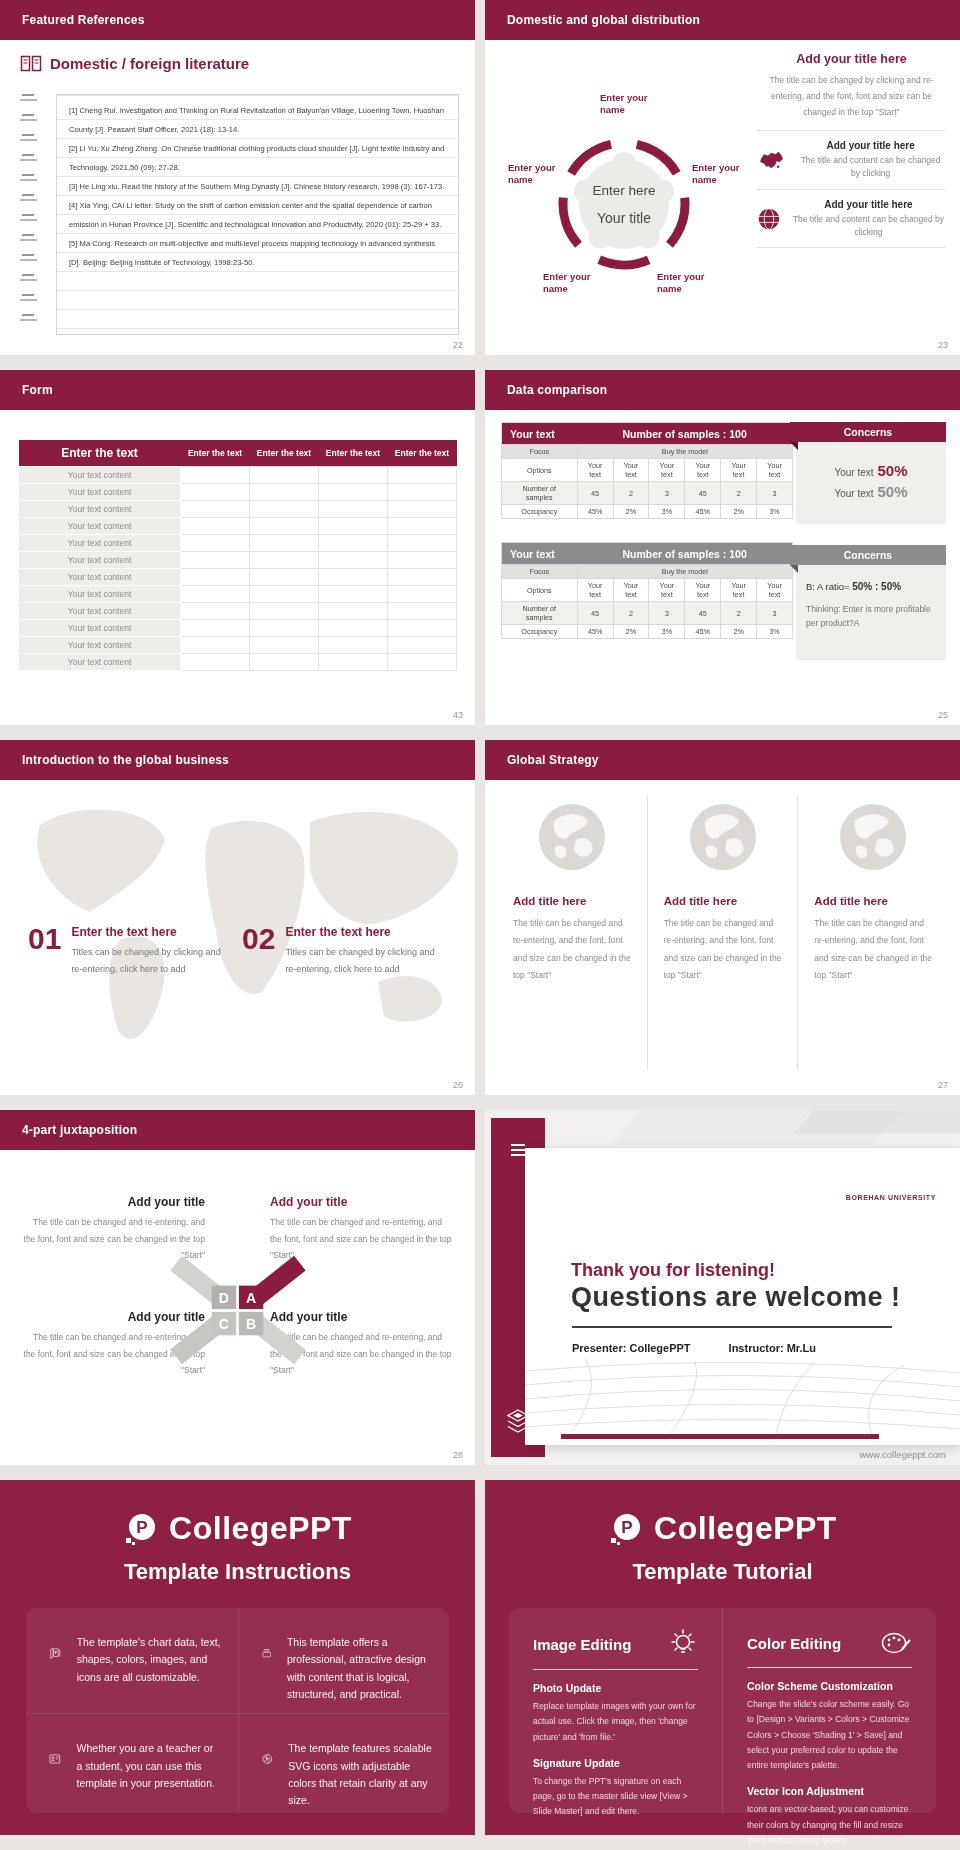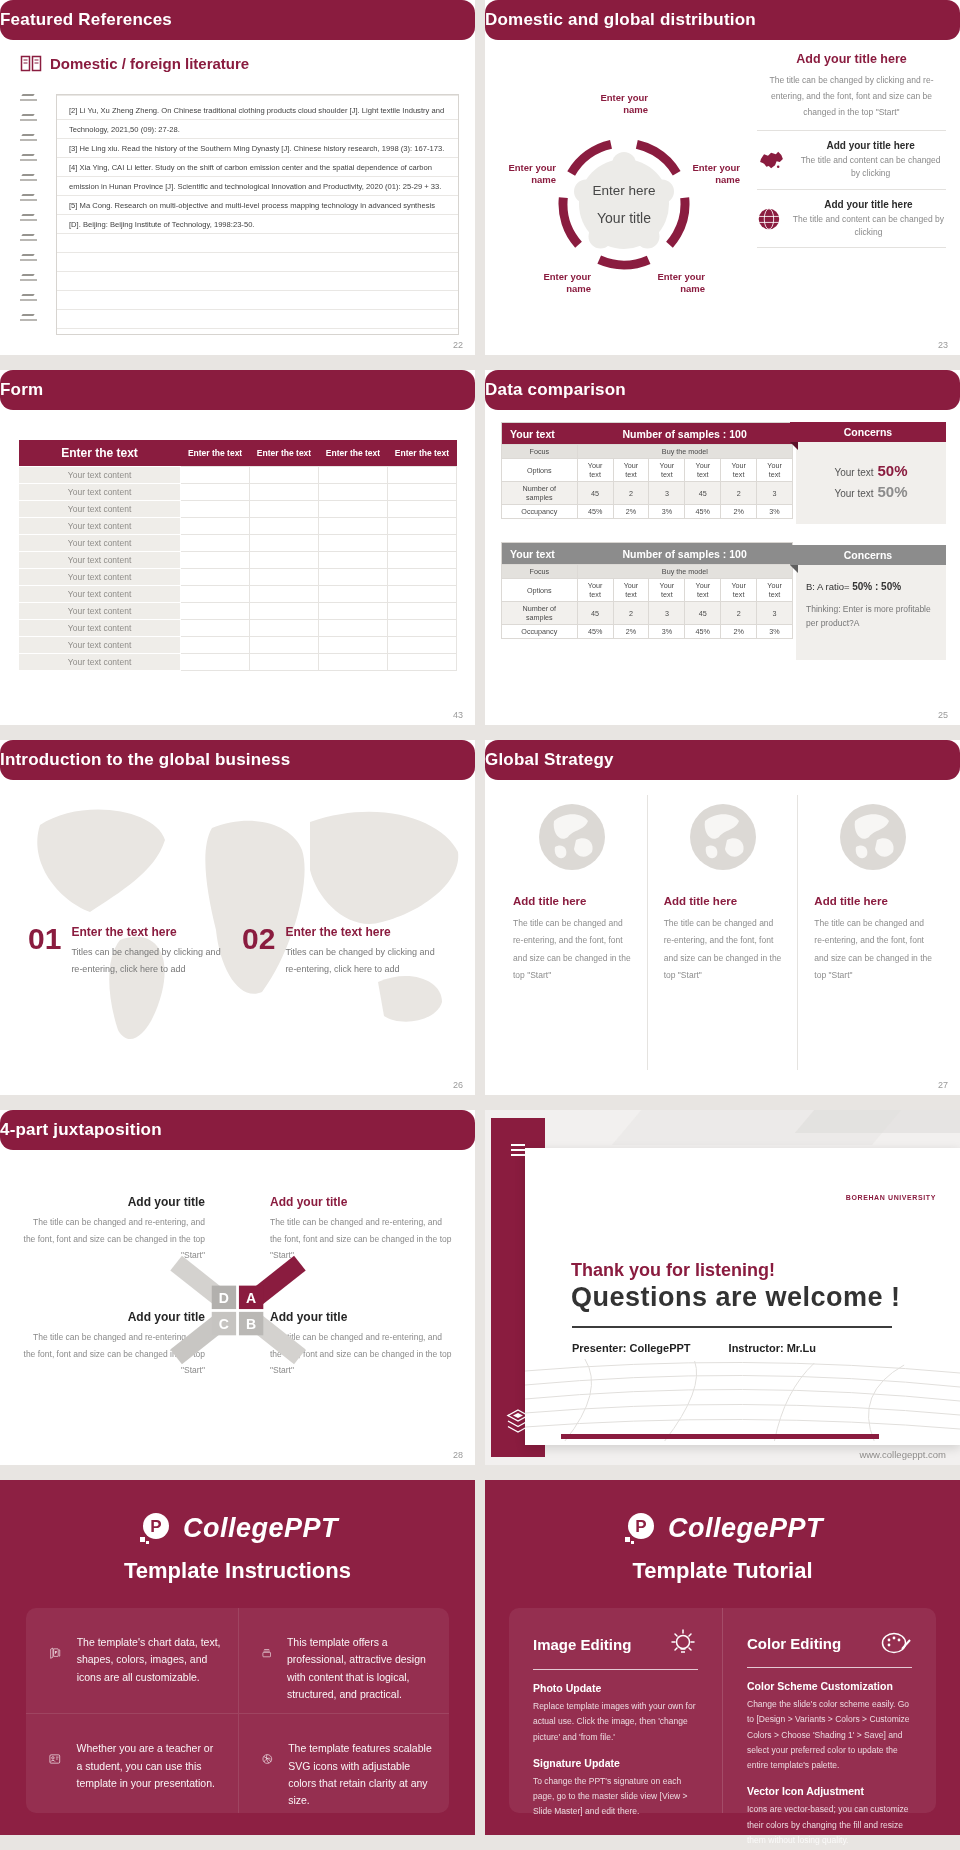--- a/index.html
+++ b/index.html
@@ -7,38 +7,38 @@
   body {
     height:1850px; background:#e8e5e2;
     font-family:"Liberation Sans","DejaVu Sans",sans-serif;
     color:#333; overflow:hidden;
   }
   :root { --maroon:#8a1c3f; --maroon-dark:#5c1129; --panel:#8d2043; --gray:#8c8c8c; }
 
   .grid { width:960px; display:grid; grid-template-columns:475px 475px; grid-auto-rows:355px; gap:15px 10px; padding-bottom:15px; }
 
   .slide { background:#fff; position:relative; overflow:hidden; }
-  .slide-bar { height:40px; background:var(--maroon); color:#fff; font-weight:bold; font-size:17px; line-height:40px; letter-spacing:.2px;border-radius:13px; }
+  .slide-bar { height:40px; background:var(--maroon); color:#fff; font-weight:bold; font-size:12px; line-height:40px; padding-left:22px; letter-spacing:.2px; }
   .pagenum { position:absolute; right:12px; bottom:5px; font-size:9px; color:#9a9a9a; }
 
   
   .sec-head { display:flex; align-items:center; gap:8px; margin:15px 0 0 20px; color:var(--maroon); font-weight:bold; font-size:15px; }
   .scribbles { position:absolute; left:20px; top:94px; display:flex; flex-direction:column; gap:13px; }
   .scribble { width:18px; height:7px; position:relative; }
   .scribble i { position:absolute; left:2px; top:0; width:12px; height:2px; background:#96948f; transform:skewX(-35deg); }
   .scribble b { position:absolute; left:0; bottom:0; width:17px; height:2px; background:#b9b7b3; }
   .cite-box { position:absolute; left:56px; right:16px; top:94px; bottom:20px; border:1px solid #d7d4d0; background:#fff; padding:6px 12px 0;
     background-image:repeating-linear-gradient(to bottom, transparent 0, transparent 18px, #e9e7e4 18px, #e9e7e4 19px);
     background-origin:content-box; overflow:hidden; }
   .cite { font-size:7.6px; line-height:19px; color:#3f3f3f; }
 
   
   .diagram { position:absolute; left:14px; top:46px; width:252px; height:300px; }
   .diagram svg.rings { position:absolute; left:55px; top:88px; }
-  .node { position:absolute; width:48px; transform:translate(-50%,-50%); text-align:right; color:var(--maroon); font-weight:bold; font-size:9.5px; line-height:1.3; }
+  .node { position:absolute; width:48px; transform:translate(-50%,-50%); text-align:left; color:var(--maroon); font-weight:bold; font-size:9.5px; line-height:1.3; }
   .center-text { position:absolute; left:125px; top:158px; transform:translate(-50%,-50%); text-align:center; color:#474747; }
   .center-text .l1 { font-size:13.5px; }
   .center-text .l2 { font-size:14px; margin-top:12px; }
   .dist-right { position:absolute; left:272px; right:14px; top:52px;text-align:center; }
   .dist-right h3 { color:var(--maroon); font-size:12.5px; margin-bottom:6px; }
   .dist-right > p { font-size:8.5px; color:#8a8a8a; line-height:1.9; }
   .dist-item { display:flex; gap:10px; align-items:center; padding:9px 0; border-top:1px solid #e3e1de; margin-top:10px; }
   .dist-item + .dist-item { margin-top:0; }
   .dist-item .txt b { display:block; font-size:10px; color:#2c2c2c; margin-bottom:3px; }
   .dist-item .txt p { font-size:8.5px; color:#8a8a8a; line-height:1.5; }
@@ -119,21 +119,21 @@
   .ty2 { position:absolute; left:46px; top:134px; color:#333; font-weight:bold; font-size:27px; letter-spacing:.5px; }
   .ty-rule { position:absolute; left:47px; top:178px; width:320px; height:2px; background:#3c3c3c; }
   .ty-people { position:absolute; left:47px; top:194px; font-size:11px; font-weight:bold; color:#222; display:flex; gap:38px; }
   .mesh { position:absolute; left:0; bottom:4px; width:100%; height:90px; }
   .t-bar { position:absolute; left:36px; bottom:6px; width:318px; height:5px; background:var(--maroon); }
   .site { position:absolute; right:14px; bottom:5px; font-size:9.5px; color:#8f8d8b; }
 
   
   .panel { background:var(--panel); color:#fff; position:relative; }
   .logo-row { display:flex; justify-content:center; align-items:center; gap:10px; padding-top:30px; }
-  .logo-text { font-size:27px; font-weight:bold; font-style:italic; letter-spacing:.5px; }
+  .logo-text { font-size:32px; font-weight:bold; letter-spacing:.5px; }
   .panel-h { text-align:center; font-size:22px; font-weight:bold; margin-top:12px; }
   .ibox-grid { position:absolute; left:26px; right:26px; top:128px; bottom:22px; display:grid; grid-template-columns:1fr 1fr; background:rgba(255,255,255,.07); border-radius:10px; overflow:hidden; }
   .ibox { padding:26px 16px 10px 22px; display:flex; gap:15px; align-items:flex-start; }
   .ibox:nth-child(2) { border-left:1px solid rgba(255,255,255,.10); }
   .ibox:nth-child(3) { border-top:1px solid rgba(255,255,255,.10); }
   .ibox:nth-child(4) { border-top:1px solid rgba(255,255,255,.10); border-left:1px solid rgba(255,255,255,.10); }
   .ibox p { font-size:10.5px; line-height:1.65; color:rgba(255,255,255,.95); }
   .tut-box { position:absolute; left:24px; right:24px; top:128px; bottom:22px; display:flex; background:rgba(255,255,255,.07); border-radius:10px; }
   .tut-col { flex:1; padding:20px 24px 0; }
   .tut-col + .tut-col { border-left:1px solid rgba(255,255,255,.14); }
@@ -204,20 +204,21 @@
         <div class="scribble">
           <i></i>
           <b></b>
         </div>
         <div class="scribble">
           <i></i>
           <b></b>
         </div>
       </div>
     <div class="cite-box" id="cite-list">
+        <p class="cite">[1] Cheng Rui. Investigation and Thinking on Rural Revitalization of Baiyun'an Village, Luoerling Town, Huoshan County [J]. Peasant Staff Officer, 2021 (18): 13-14.</p>
         <p class="cite">[2] Li Yu, Xu Zheng Zheng. On Chinese traditional clothing products cloud shoulder [J]. Light textile Industry and Technology, 2021,50 (09): 27-28.</p>
         <p class="cite">[3] He Ling xiu. Read the history of the Southern Ming Dynasty [J]. Chinese history research, 1998 (3): 167-173.</p>
         <p class="cite">[4] Xia Ying, CAI Li letter. Study on the shift of carbon emission center and the spatial dependence of carbon emission in Hunan Province [J]. Scientific and technological Innovation and Productivity, 2020 (01): 25-29 + 33.</p>
         <p class="cite">[5] Ma Cong. Research on multi-objective and multi-level process mapping technology in advanced synthesis [D]. Beijing: Beijing Institute of Technology, 1998:23-50.</p>
       </div>
     <div class="pagenum">22</div>
   </section>
 
   <section class="slide">
     <header class="slide-bar"><span>Domestic and global distribution</span></header>

